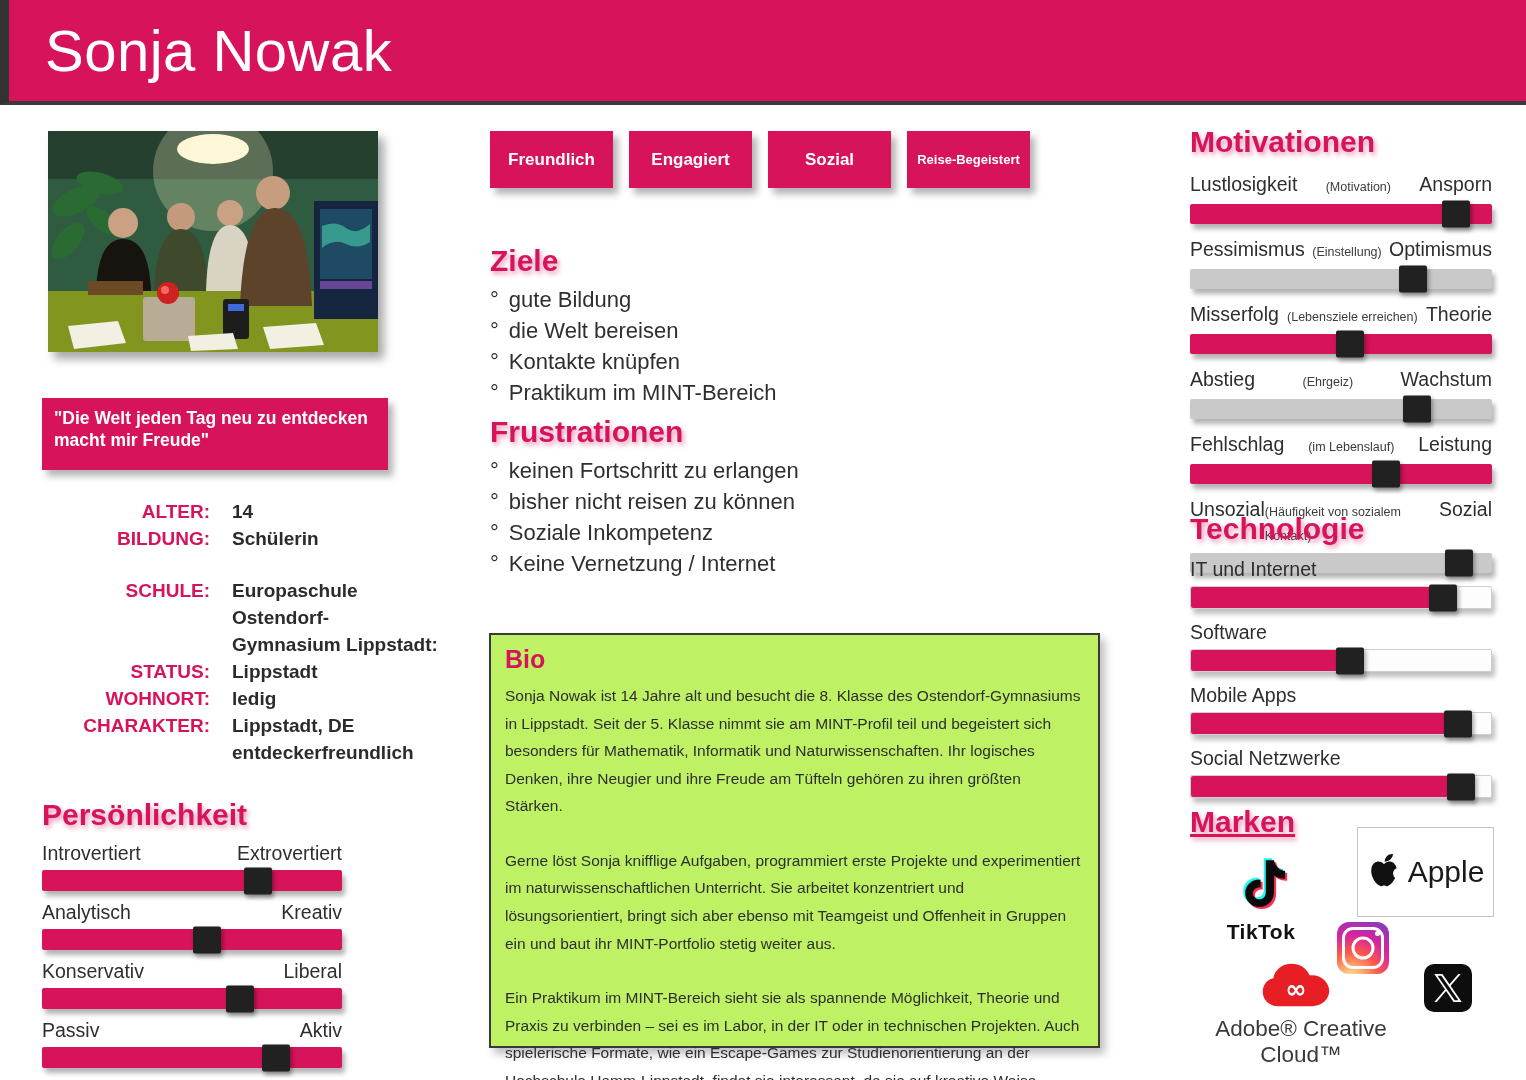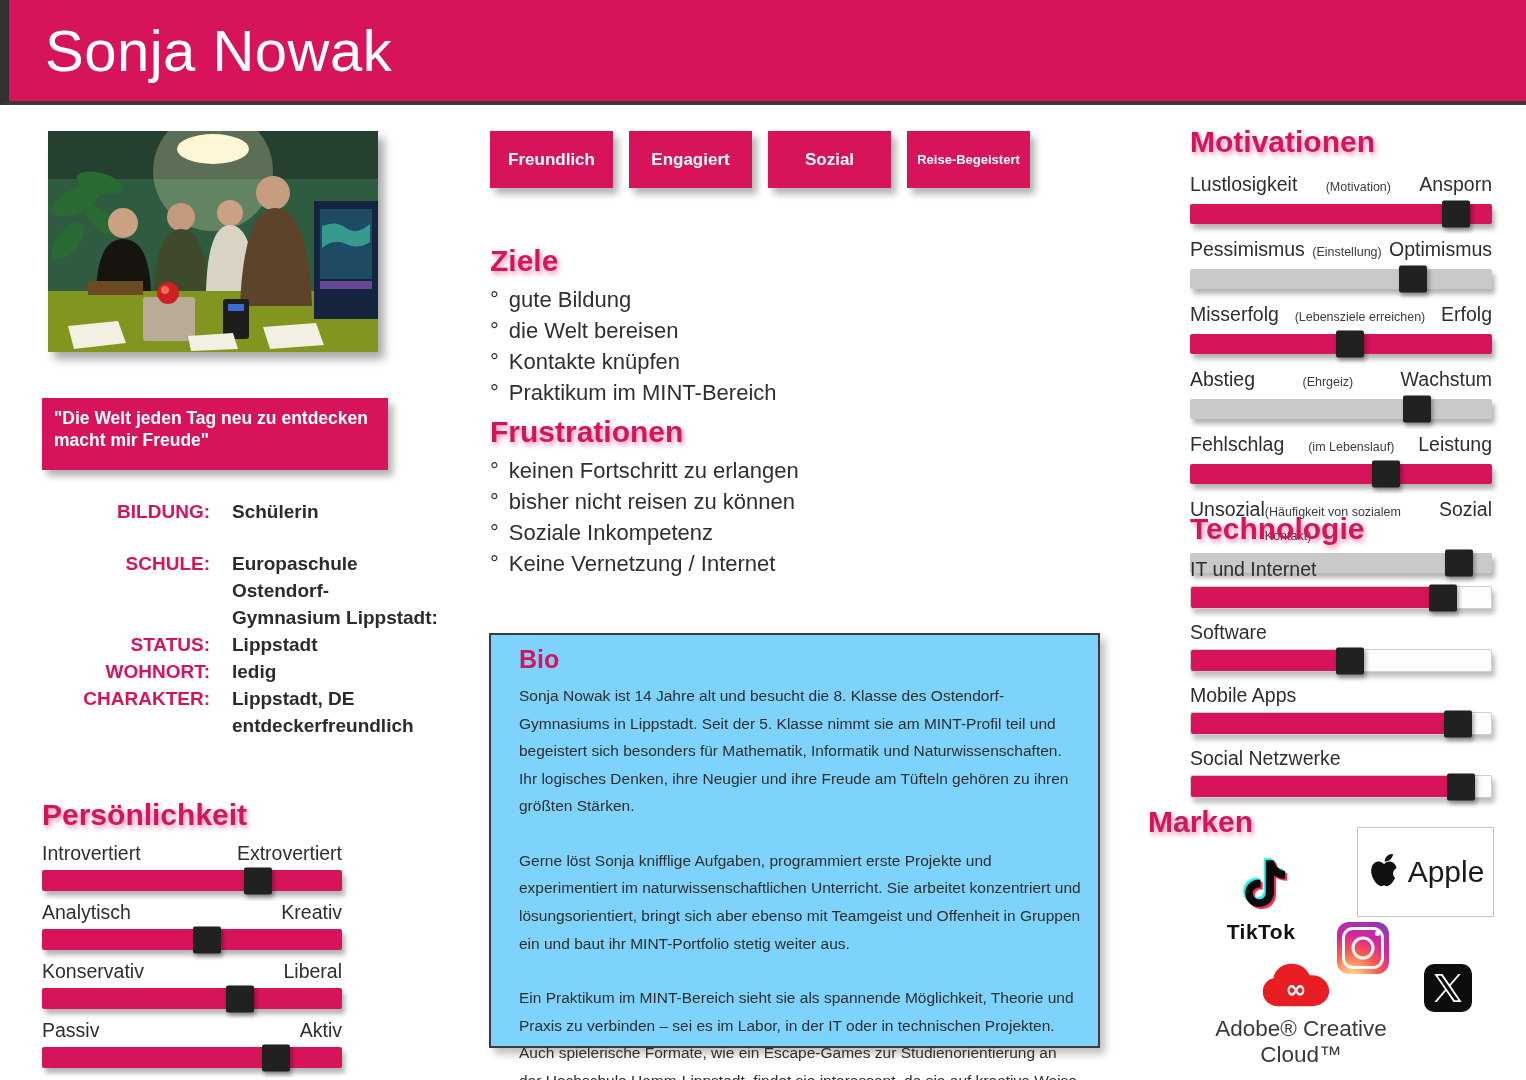--- a/index.html
+++ b/index.html
@@ -70,21 +70,21 @@
   .list-sec{position:absolute;left:490px;width:430px;}
   .list-sec.ziele{top:212px;margin-top:32px;}
   .list-sec.frust{top:415px;}
   .list-sec .items{margin-top:6px;font-size:22px;color:#2f2f2f;line-height:31px;}
   .li{display:flex;}
   .bullet{margin-right:10px;}
 
   
   .bio{
     position:absolute;left:489px;top:633px;width:611px;height:415px;box-sizing:border-box;
-    background:#7dd3fc;border:2px solid #3a3a3a;padding:10px 16px 10px 28px;
+    background:#bef264;border:2px solid #3a3a3a;padding:10px 16px 10px 14px;
     box-shadow:5px 6px 8px rgba(0,0,0,.25);
   }
   .bio h3{margin:0 0 8px 0;font-size:25px;color:#d6135b;font-weight:bold;}
   .bio p{margin:0 0 27px 0;font-size:15.5px;line-height:1.78;color:#2e2e2e;}
   .bio p:last-child{margin-bottom:0;}
 
   
   .motivations{position:absolute;left:1190px;top:125px;width:302px;}
   .mslider{margin-top:13px;}
   .mlabels{display:flex;justify-content:space-between;align-items:baseline;font-size:19.5px;color:#2e2e2e;line-height:24px;}
@@ -100,21 +100,21 @@
   .technology{position:absolute;left:1190px;top:512px;width:302px;}
   .tbar{margin-top:11px;}
   .tlabel{font-size:19.5px;color:#2e2e2e;line-height:24px;}
   .ttrack{
     position:relative;margin-top:5px;height:21px;background:#fdfdfd;border:1px solid #cfcfcf;
     border-radius:2px;box-shadow:3px 5px 5px rgba(0,0,0,.25);
   }
   .tfill{position:absolute;left:0;top:0;bottom:0;background:#d6135b;border-radius:2px 0 0 2px;}
 
   
-  .marken-title{position:absolute;left:1148px;top:805px;}
+  .marken-title{position:absolute;left:1190px;top:805px;text-decoration:underline;}
   .brand-tiktok{position:absolute;left:1203px;top:852px;width:116px;text-align:center;}
   .brand-tiktok .word{font-size:21px;font-weight:bold;color:#111;margin-top:-2px;letter-spacing:.5px;}
   .brand-apple{
     position:absolute;left:1357px;top:827px;width:137px;height:90px;background:#fff;
     border:1px solid #c4c4c4;display:flex;align-items:center;justify-content:center;gap:7px;box-sizing:border-box;
   }
   .brand-apple .word{font-size:30px;color:#1a1a1a;}
   .brand-ig{
     position:absolute;left:1337px;top:922px;width:52px;height:52px;border-radius:12px;
     background:radial-gradient(circle at 28% 110%, #fdf497 0%, #fd5949 40%, #d6249f 65%, #8a3ab9 92%);
@@ -183,20 +183,24 @@
       <rect x="40" y="150" width="55" height="14" fill="#6b4a26"></rect>
     </svg>
   </div>
 
   <div class="quote">
     <span>"Die Welt jeden Tag neu zu entdecken macht mir Freude"</span>
   </div>
 
   <div class="profile">
     <div class="prow">
+      <span class="plabel">ALTER:</span>
+      <span class="pvalue">14</span>
+    </div>
+    <div class="prow">
       <span class="plabel">BILDUNG:</span>
       <span class="pvalue">Schülerin</span>
     </div>
     <div class="prow gap">
       <span class="plabel">SCHULE:</span>
       <span class="pvalue">Europaschule Ostendorf-
 Gymnasium Lippstadt:</span>
     </div>
     <div class="prow">
       <span class="plabel">STATUS:</span>
@@ -338,21 +342,21 @@
       </div>
       <div class="mtrack">
         <div class="handle" style="left: 74%;"></div>
       </div>
     </div>
 
     <div class="mslider" data-track="pink">
       <div class="mlabels">
         <span>Misserfolg</span>
         <span class="mcontext">(Lebensziele erreichen)</span>
-        <span>Erfolg</span>
+        <span>Theorie</span>
       </div>
       <div class="mtrack">
         <div class="handle" style="left: 53%;"></div>
       </div>
     </div>
 
     <div class="mslider" data-track="gray">
       <div class="mlabels">
         <span>Abstieg</span>
         <span class="mcontext">(Ehrgeiz)</span>

